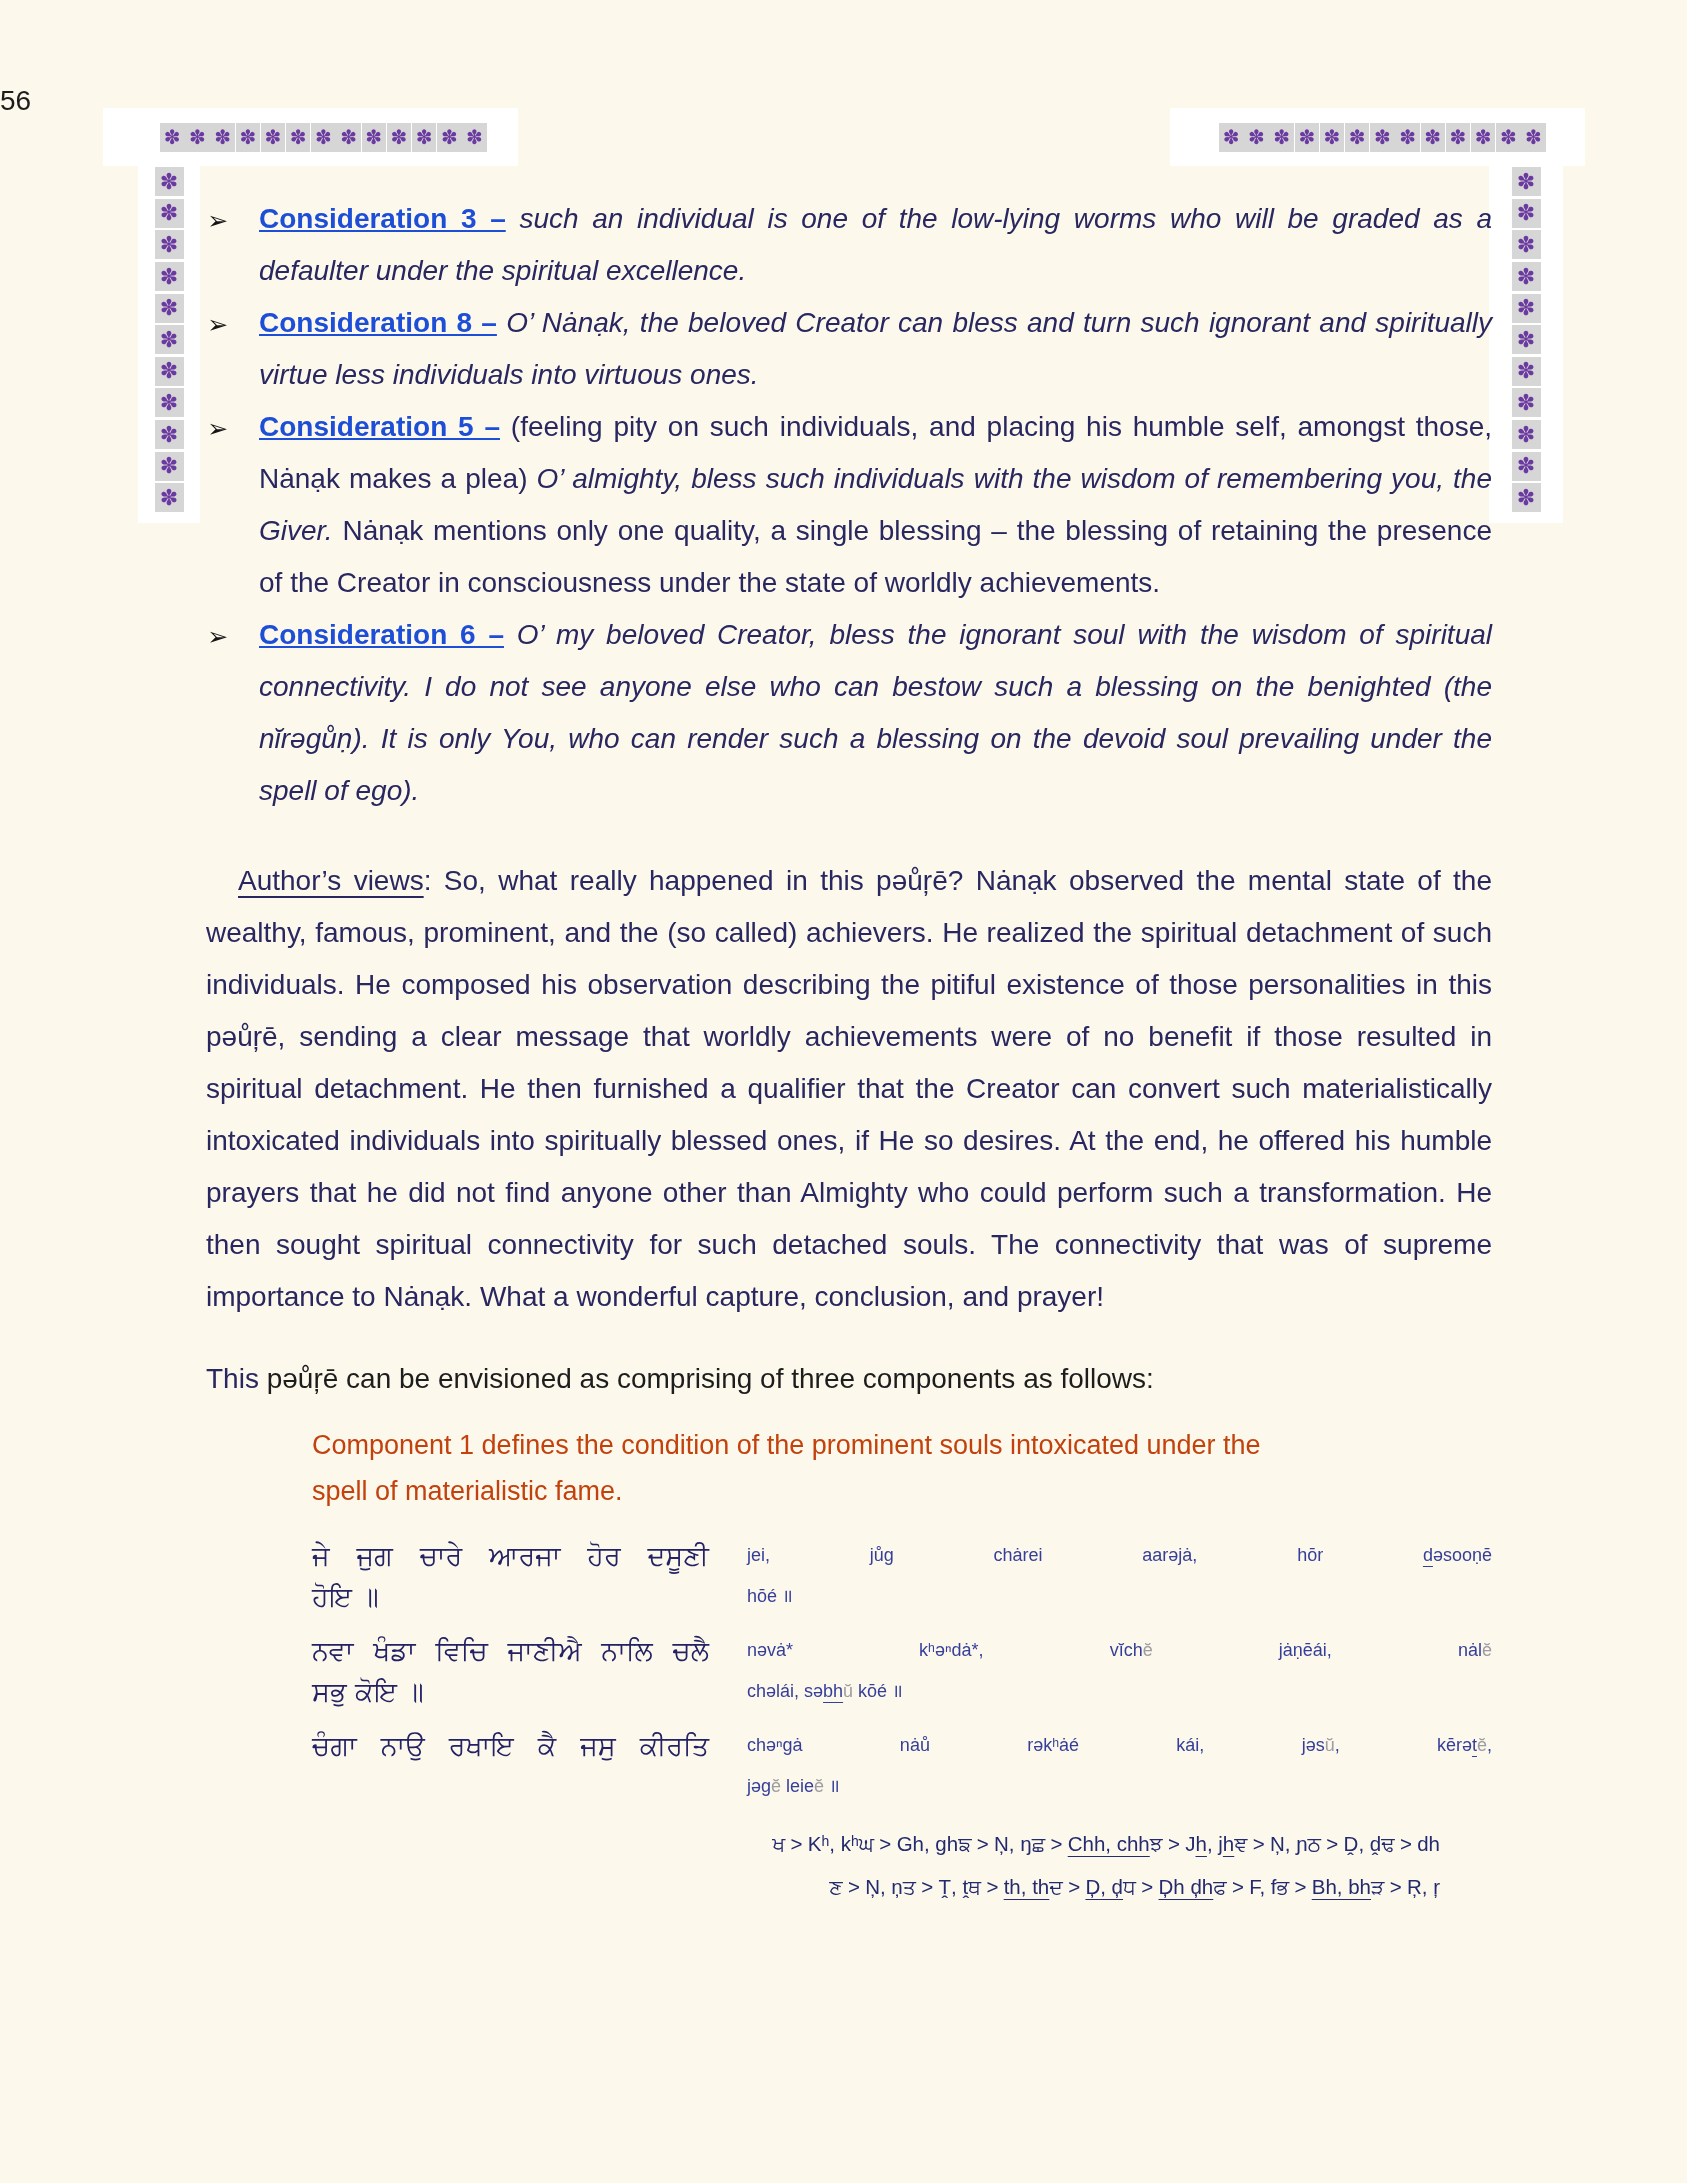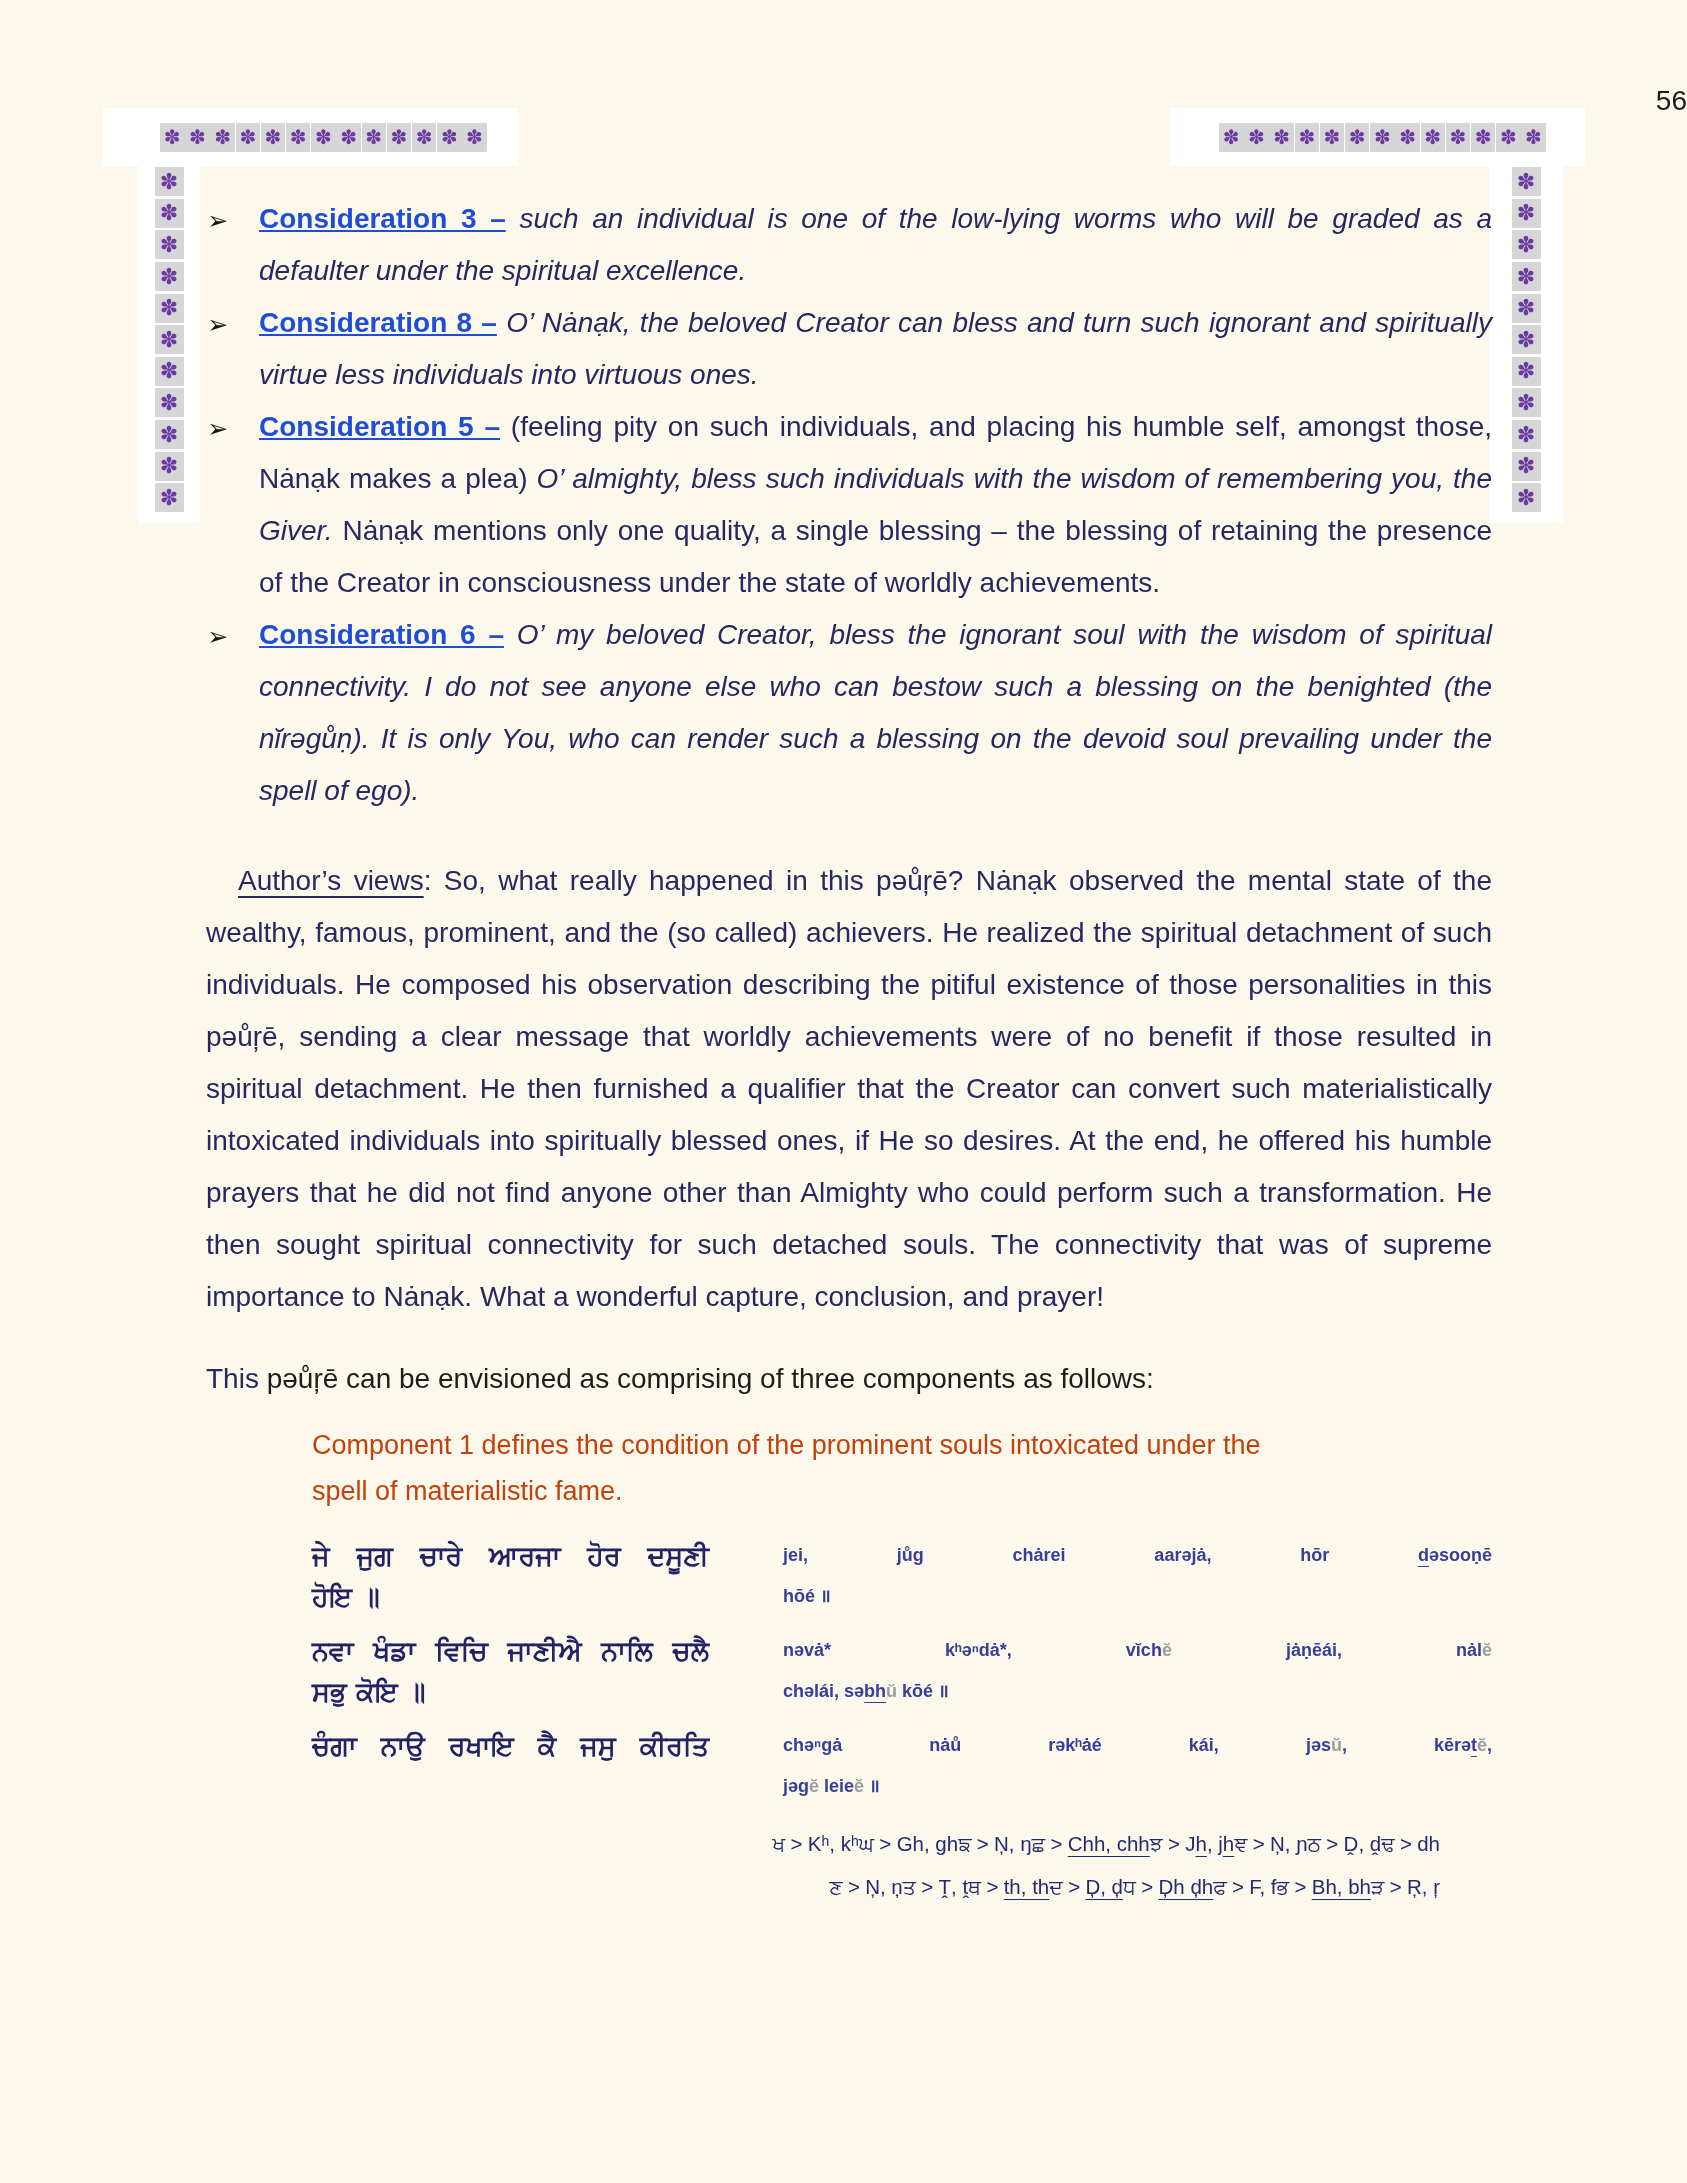--- a/index.html
+++ b/index.html
@@ -19,21 +19,21 @@
   #dec-tr-v{left:1489px;top:166px;width:74px;height:357px;flex-direction:column;align-items:center;padding-top:1.3px;box-sizing:border-box;}
   .hrow{display:flex;gap:0.7px;}
   .tile{
     width:24.5px;height:29px;background:#d6d6d6;
     display:flex;align-items:center;justify-content:center;
     color:#6a3aa0;font-size:20px;line-height:1;
   }
   .vtile{width:29px;height:29px;margin-bottom:2.6px;font-size:22px;}
   
   .pagenum{
-    padding-top:85px;text-align:right;
+    padding-top:85px;text-align:left;
     font-size:28px;color:#1d1d1d;
   }
   
   .content{margin:76px 195px 0 206px;}
   .bullet{
     position:relative;padding-left:53px;
     font-size:28px;line-height:52px;color:#28275f;
     text-align:justify;
   }
   .bullet .marker{
@@ -55,23 +55,22 @@
     font-size:28px;line-height:52px;color:#1d1d1d;
   }
   .envision .lead{color:#28275f;}
   .component{
     margin:17px 0 21px 106px;max-width:966px;
     font-size:27px;line-height:46px;color:#c2410c;
   }
   
   .verses{margin-left:106px;}
   .verse{
-    display:grid;grid-template-columns:397px 1fr;column-gap:74px;
+    display:grid;grid-template-columns:397px 1fr;column-gap:38px;
     margin-bottom:13.2px;
-    font-weight:bold;
   }
   .gline{font-size:27px;line-height:41px;color:#232264;font-family:"DejaVu Sans","Liberation Sans",sans-serif;}
   .lline{font-size:18px;line-height:41px;color:#353f99;}
   .jl{text-align:justify;text-align-last:justify;}
   
   .legend{margin:24px 0 0 93px;width:1141px;font-size:20.5px;color:#232a6e;}
   .lrow{display:flex;justify-content:flex-end;margin-bottom:16px;line-height:26.5px;}
   .litem{white-space:nowrap;}
   .lg{font-family:"DejaVu Sans","Liberation Sans",sans-serif;}
   .lsep{padding:0 5.3px;}

